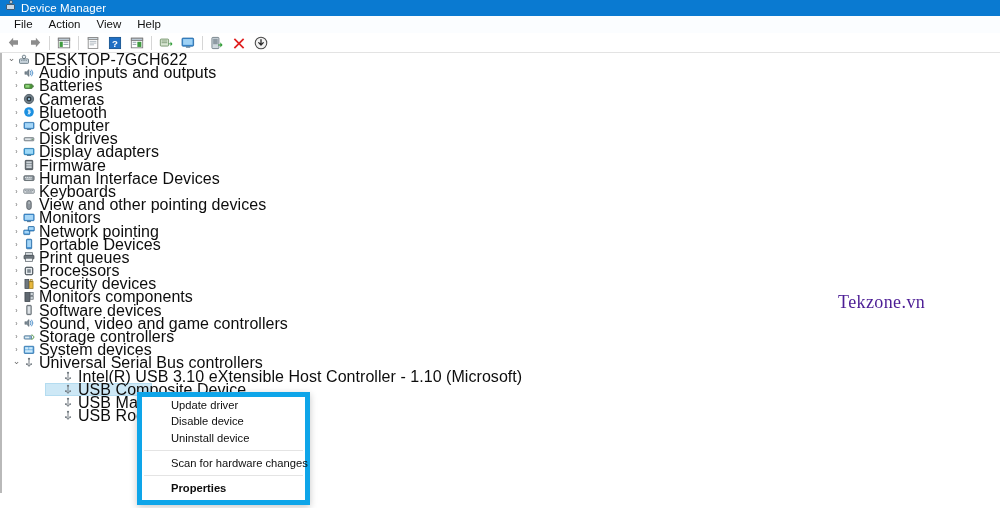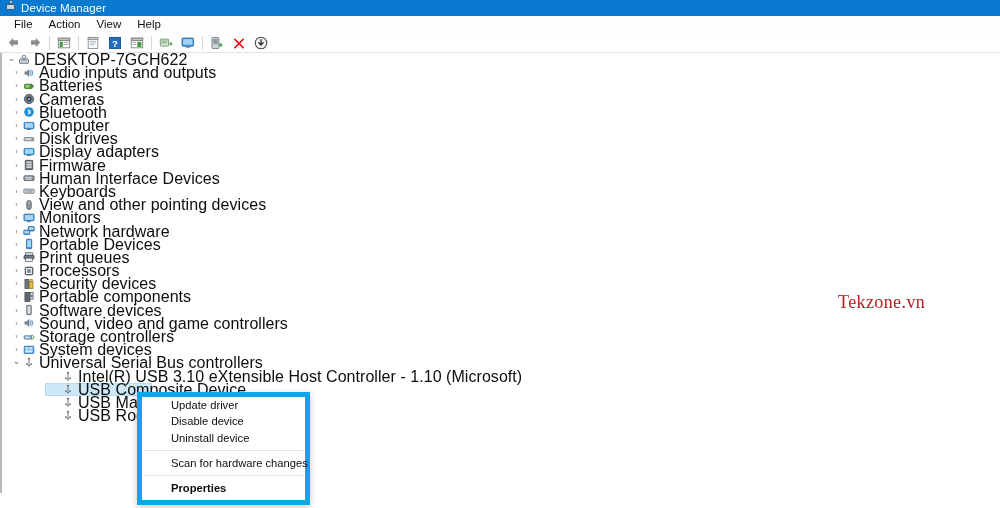--- a/index.html
+++ b/index.html
@@ -188,21 +188,21 @@
     background: #e4e4e4;
     margin: 4px 2px 4px 2px;
   }
 
   
   .watermark {
     position: absolute;
     left: 838px; top: 292px;
     font-family: "Liberation Serif", serif;
     font-size: 18px;
-    color: #b91c1c;
+    color: #4c1d95;
     letter-spacing: 0.4px;
     white-space: nowrap;
     user-select: none;
     z-index: 5;
   }
 
   
   .bottomstrip {
     position: absolute;
     left: 0; top: 493px;
@@ -490,21 +490,21 @@
       <div class="node indent1">
         <span class="chev">›</span>
         <span class="dicon">
           <svg width="12" height="12" viewBox="0 0 16 16">
             <rect x="1" y="6.8" width="8" height="6" rx=".8" fill="#3d8fd6" stroke="#25689f"></rect>
             <rect x="1.9" y="7.7" width="6.2" height="3.6" fill="#a6d6f7"></rect>
             <rect x="7" y="2" width="8" height="6" rx=".8" fill="#3d8fd6" stroke="#25689f"></rect>
             <rect x="7.9" y="2.9" width="6.2" height="3.6" fill="#a6d6f7"></rect>
           </svg>
         </span>
-        <span class="node-label">Network hardware</span>
+        <span class="node-label">Network pointing</span>
       </div>
       <div class="node indent1">
         <span class="chev">›</span>
         <span class="dicon">
           <svg width="12" height="12" viewBox="0 0 16 16">
             <rect x="4.6" y="1.6" width="7" height="12.8" rx="1" fill="#3d8fd6" stroke="#26679e"></rect>
             <rect x="5.6" y="2.9" width="5" height="9.2" fill="#a6d6f7"></rect>
           </svg>
         </span>
         <span class="node-label">Portable Devices</span>
@@ -544,21 +544,21 @@
       </div>
       <div class="node indent1">
         <span class="chev">›</span>
         <span class="dicon">
           <svg width="12" height="12" viewBox="0 0 16 16">
             <rect x="2.6" y="2" width="6.6" height="12" fill="#5f6870" stroke="#3a4148"></rect>
             <rect x="9.6" y="2" width="4" height="4" fill="#cfd6db" stroke="#5f6870"></rect>
             <rect x="9.6" y="7" width="4" height="4" fill="#cfd6db" stroke="#5f6870"></rect>
           </svg>
         </span>
-        <span class="node-label">Portable components</span>
+        <span class="node-label">Monitors components</span>
       </div>
       <div class="node indent1">
         <span class="chev">›</span>
         <span class="dicon">
           <svg width="12" height="12" viewBox="0 0 16 16">
             <rect x="5" y="1.8" width="6" height="12.4" rx=".8" fill="#9aa2a9" stroke="#4d555c"></rect>
             <rect x="6.2" y="3.2" width="3.6" height="9.6" fill="#dfe4e8"></rect>
           </svg>
         </span>
         <span class="node-label">Software devices</span>

